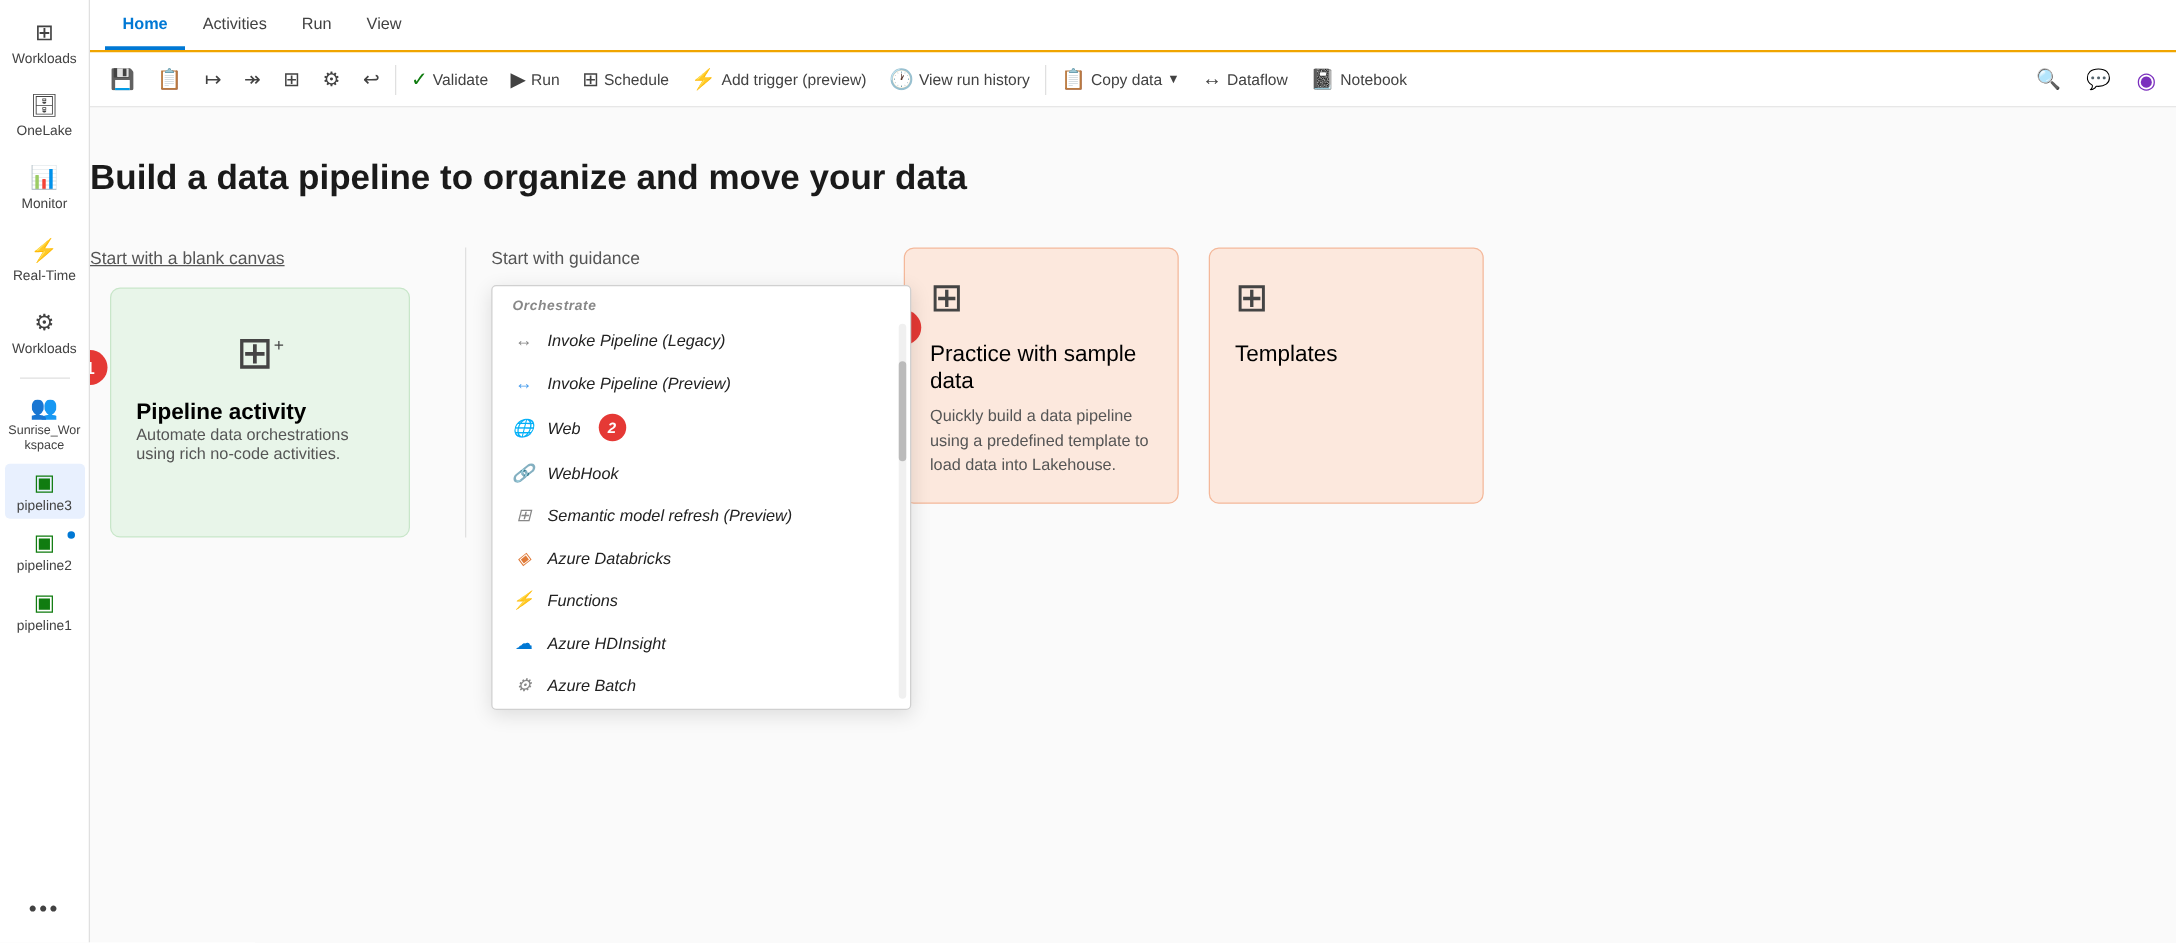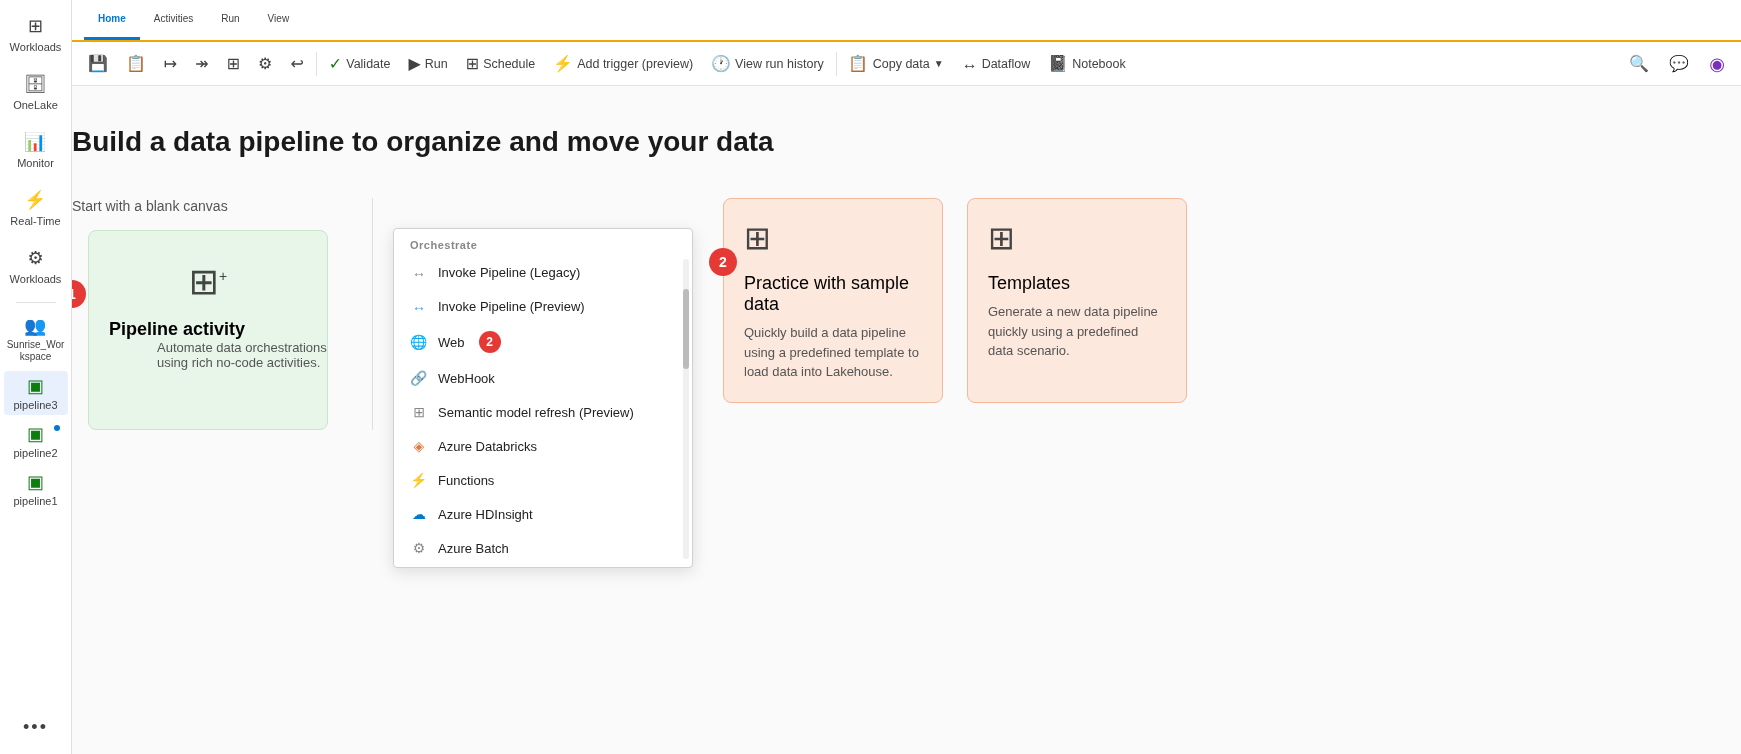--- a/index.html
+++ b/index.html
@@ -12,58 +12,58 @@
     .sidebar-item { display: flex; flex-direction: column; align-items: center; justify-content: center; width: 64px; height: 54px; border-radius: 4px; cursor: pointer; color: #424242; font-size: 11px; gap: 3px; text-align: center; line-height: 1.2; }
     .sidebar-item .icon { font-size: 18px; }
     .sidebar-divider { width: 40px; border-bottom: 1px solid #e0e0e0; margin: 4px 0; }
     .sidebar-bottom { margin-top: auto; padding-bottom: 12px; display: flex; flex-direction: column; align-items: center; gap: 6px; }
 
     
     .main { flex: 1; display: flex; flex-direction: column; overflow: hidden; }
 
     
     .top-nav { border-bottom: 2px solid #f0a500; display: flex; align-items: center; padding: 0 12px; height: 42px; background: #fff; flex-shrink: 0; }
-    .top-nav .nav-item { padding: 8px 14px; font-size: 10px; color: #424242; cursor: pointer; border-bottom: 3px solid transparent; height: 100%; display: flex; align-items: center; }
+    .top-nav .nav-item { padding: 8px 14px; font-size: 13px; color: #424242; cursor: pointer; border-bottom: 3px solid transparent; height: 100%; display: flex; align-items: center; }
     .top-nav .nav-item.active { color: #0078d4; border-bottom: 3px solid #0078d4; font-weight: 600; }
 
     
     .toolbar { display: flex; align-items: center; padding: 4px 8px; border-bottom: 1px solid #e0e0e0; gap: 2px; height: 44px; background: #fff; flex-shrink: 0; flex-wrap: wrap; }
     .toolbar-btn { display: flex; align-items: center; gap: 4px; padding: 4px 8px; border-radius: 4px; cursor: pointer; color: #424242; font-size: 12.5px; border: none; background: none; white-space: nowrap; }
     .toolbar-btn .tb-icon { font-size: 16px; }
     .toolbar-sep { width: 1px; height: 24px; background: #e0e0e0; margin: 0 2px; }
     .toolbar-btn.green-icon .tb-icon { color: #107c10; }
     .toolbar-btn.orange-icon .tb-icon { color: #f0a500; }
 
     
     .canvas { flex: 1; overflow: hidden; position: relative; background: #fafafa; display: flex; flex-direction: column; align-items: flex-start; padding-top: 40px; }
 
     .page-title { font-size: 28px; font-weight: 600; color: #1a1a1a; margin-bottom: 40px; text-align: center; }
 
     
-    .section-label { font-size: 14px; color: #555; margin-bottom: 16px; }
+    .section-label { font-size: 14px; color: #555; margin-bottom: 16px; text-decoration: underline; }
 
     .pipeline-card { background: #e8f5e9; border: 1px solid #c8e6c9; padding: 30px 20px 24px; display: flex; flex-direction: column; align-items: center; gap: 16px; width: 240px; min-height: 200px; border-radius: 8px; }
     .pipeline-card .card-title { font-size: 18px; font-weight: 600; text-align: left; width: 100%; }
-    .pipeline-card .card-desc { font-size: 13px; color: #555; text-align: left; width: 100%; margin-left: 48px; }
+    .pipeline-card .card-desc { font-size: 13px; color: #555; text-align: left; width: 100%; }
 
     .sample-card { background: #fce8dd; border: 1px solid #f4b89a; border-radius: 8px; padding: 20px; width: 220px; min-height: 200px; }
     .templates-card { background: #fce8dd; border: 1px solid #f4b89a; border-radius: 8px; padding: 20px; width: 220px; min-height: 200px; margin-left: 24px; }
 
     .sample-icon { font-size: 32px; margin-bottom: 16px; color: #444; display: block; }
     .sample-title { font-size: 18px; font-weight: 400; margin-bottom: 8px; }
     .sample-desc { font-size: 13px; color: #555; line-height: 1.5; }
 
     
     .step-badge { width: 28px; height: 28px; border-radius: 50%; background: #e53935; color: #fff; font-size: 14px; font-weight: 700; display: flex; align-items: center; justify-content: center; position: absolute; }
 
     
     .guidance-container { position: relative; width: 620px; }
     .guidance-header { font-size: 14px; color: #555; margin-bottom: 16px; }
 
-    .dropdown-panel { background: #fff; border: 1px solid #d0d0d0; border-radius: 4px; width: 300px; box-shadow: 0 4px 16px rgba(0,0,0,0.12); position: absolute; top: 30px; left: 0; z-index: 10; max-height: 340px; overflow: hidden; }
+    .dropdown-panel { background: #fff; border: 1px solid #d0d0d0; border-radius: 4px; width: 336px; box-shadow: 0 4px 16px rgba(0,0,0,0.12); position: absolute; top: 30px; left: 0; z-index: 10; max-height: 340px; overflow: hidden; font-style: italic; }
     .dropdown-group-label { font-size: 11px; color: #888; padding: 10px 16px 4px; font-weight: 600; letter-spacing: 0.5px; }
     .dropdown-item { display: flex; align-items: center; gap: 10px; padding: 8px 16px; cursor: pointer; font-size: 13px; color: #222; }
     .dropdown-item .di-icon { width: 18px; height: 18px; display: flex; align-items: center; justify-content: center; font-size: 14px; flex-shrink: 0; }
     .scrollbar-track { position: absolute; right: 3px; top: 30px; width: 6px; height: 300px; background: #f0f0f0; border-radius: 3px; }
     .scrollbar-thumb { width: 6px; height: 80px; background: #bbb; border-radius: 3px; position: absolute; top: 30px; }
 
     
     .num-badge { width: 22px; height: 22px; border-radius: 50%; background: #e53935; color: #fff; font-size: 12px; font-weight: 700; display: inline-flex; align-items: center; justify-content: center; margin-left: 4px; }
 
     
@@ -249,20 +249,21 @@
                 <div class="card-title">Pipeline activity</div>
                 <div class="card-desc">Automate data orchestrations using rich no-code activities.</div>
               </div>
             </div>
           </div>
         </div>
 
         <div class="vertical-sep"></div>
 
         <div class="guidance-container">
+          <div class="guidance-header">Start with guidance</div>
 
           <div class="dropdown-panel">
             <div class="dropdown-group-label">Orchestrate</div>
 
             <div class="dropdown-item">
               <span class="di-icon" style="color:#888;">↔</span>
               <span>Invoke Pipeline (Legacy)</span>
             </div>
 
             <div class="dropdown-item">
@@ -324,21 +325,20 @@
 
             <div class="sample-card">
               <span class="sample-icon">⊞</span>
               <div class="sample-title">Practice with sample data</div>
               <div class="sample-desc">Quickly build a data pipeline using a predefined template to load data into Lakehouse.</div>
             </div>
 
             <div class="templates-card">
               <span class="sample-icon">⊞</span>
               <div class="sample-title">Templates</div>
-              <div class="sample-desc">Generate a new data pipeline quickly using a predefined data scenario.</div>
             </div>
           </div>
 
         </div>
       </div>
     </div>
   </div>
 </div>
 
 </body></html>

